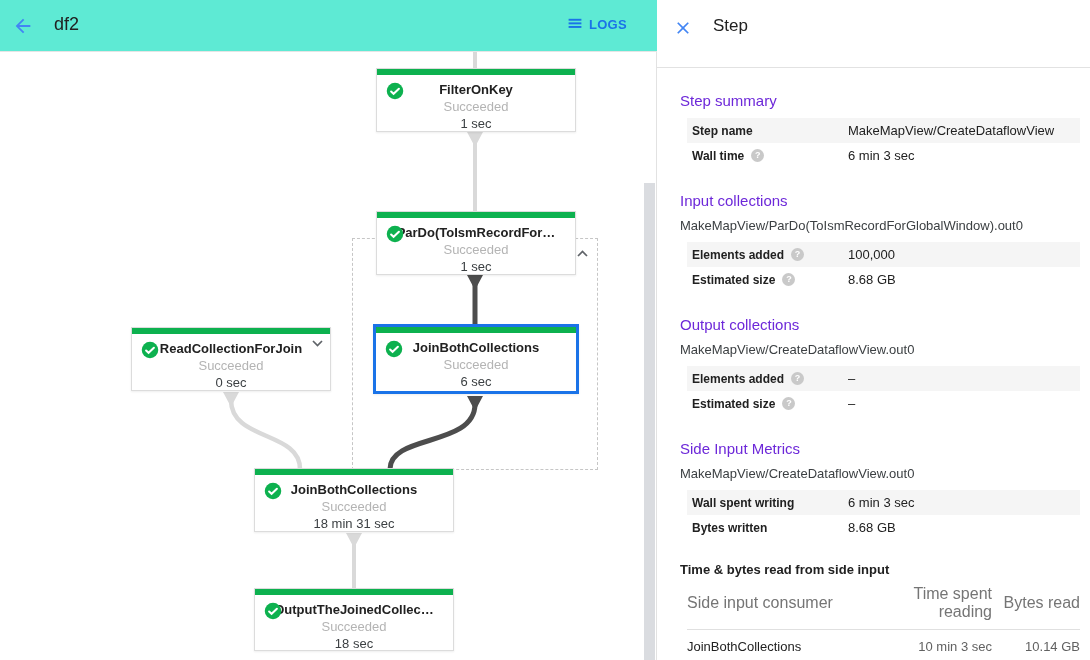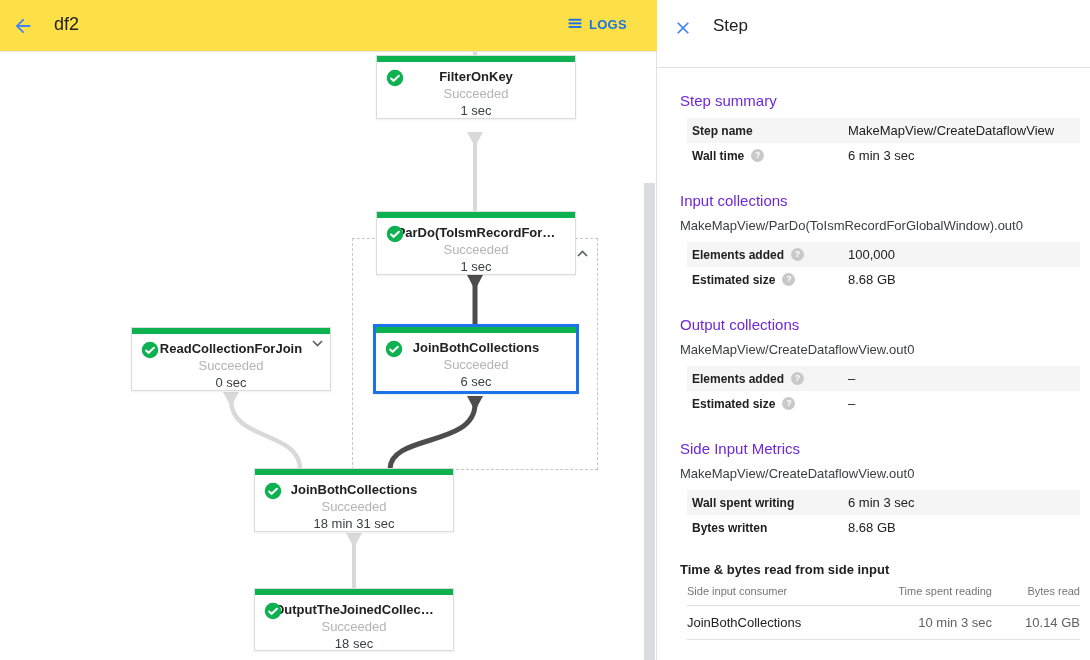--- a/index.html
+++ b/index.html
@@ -1,20 +1,20 @@
 <!DOCTYPE html>
 <html><head>
 <meta charset="utf-8">
 <style>
   * { margin:0; padding:0; box-sizing:border-box; }
   body { font-family:"Liberation Sans", sans-serif; background:#fff; }
   .app { position:relative; width:1090px; height:660px; background:#fff; overflow:hidden; }
 
   
-  .graph-header { position:absolute; left:0; top:0; width:657px; height:52px; background:#fde047;
+  .graph-header { position:absolute; left:0; top:0; width:657px; height:52px; background:#5eead4;
     border-bottom:1px solid #e5e5e5; z-index:6; }
   .back-btn { position:absolute; left:12px; top:15px; width:22px; height:22px; cursor:pointer; }
   .job-title { position:absolute; left:54px; top:14px; font-size:18px; color:#212121; }
   .logs-btn { position:absolute; right:30px; top:16px; display:flex; align-items:center; gap:6px;
     cursor:pointer; color:#1a73e8; font-size:13px; font-weight:bold; letter-spacing:.3px; }
 
   
   .graph-area { position:absolute; left:0; top:52px; width:656px; height:608px; background:#fff; }
   .edges { position:absolute; left:0; top:52px; z-index:2; }
   .group-box { position:absolute; left:352px; top:186px; width:246px; height:232px;
@@ -26,21 +26,21 @@
     text-align:center; z-index:3; box-shadow:0 1px 2px rgba(0,0,0,.07); cursor:pointer; }
   .node .bar { height:6px; background:#0db14f; }
   .node .ntitle { font-size:13px; font-weight:bold; color:#212121; margin-top:6px; line-height:17px;
     white-space:nowrap; overflow:hidden; }
   .node .nstatus { font-size:13px; color:#b4b4b4; line-height:17px; }
   .node .ntime { font-size:13px; color:#3c4043; line-height:17px; }
   .node .check { position:absolute; left:9px; top:13px; }
   .node .node-chevron { position:absolute; right:7px; top:12px; }
   .node.selected { width:206px; height:70px; border:3px solid #1a73e8; }
 
-  #node-filter { left:376px; top:55px; }
+  #node-filter { left:376px; top:68px; }
   #node-pardo  { left:376px; top:211px; }
   #node-create { left:373px; top:324px; }
   #node-read   { left:131px; top:327px; }
   #node-join   { left:254px; top:468px; }
   #node-output { left:254px; top:588px; height:63px; }
 
   .scrollbar-thumb { position:absolute; left:644px; top:183px; width:11px; height:477px;
     background:#dadce0; z-index:5; cursor:pointer; }
   .v-divider { position:absolute; left:656px; top:52px; width:1px; height:608px; background:#e2e2e2; }
 
@@ -59,21 +59,21 @@
   .kv-label { width:156px; font-size:12px; font-weight:bold; color:#212121; display:flex;
     align-items:center; gap:7px; }
   .kv-value { font-size:13px; color:#212121; }
   .help { display:inline-block; width:13px; height:13px; border-radius:50%; background:#c9c9c9;
     color:#fff; font-size:9px; font-weight:bold; text-align:center; line-height:13px; cursor:pointer; }
   .help::after { content:"?"; }
 
   .table-heading { font-size:13px; font-weight:bold; color:#212121; margin-top:22px; margin-bottom:4px; }
   .si-table { margin-left:7px; }
   .si-thead, .si-trow { display:flex; align-items:center; }
-  .si-thead { font-size:11px; color:#757575; padding:4px 0 8px; border-bottom:1px solid #e0e0e0; }
+  .si-thead { font-size:16px; color:#757575; padding:4px 0 8px; border-bottom:1px solid #e0e0e0; }
   .si-trow { font-size:13px; padding:9px 0; border-bottom:1px solid #e0e0e0; }
   .col-consumer { flex:1; text-align:left; }
   .col-time { width:130px; text-align:right; }
   .col-bytes { width:88px; text-align:right; }
   .si-trow .col-consumer { color:#212121; }
   .si-trow .col-time, .si-trow .col-bytes { color:#616161; }
 </style>
 </head>
 <body>
 

